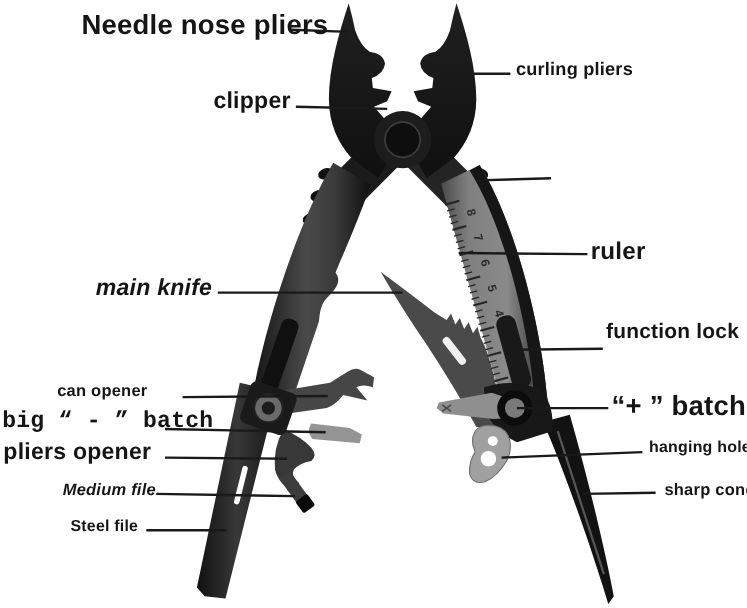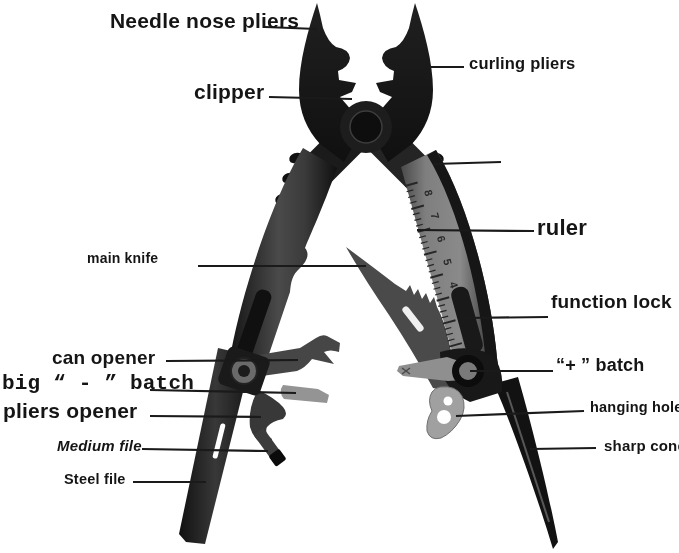--- a/index.html
+++ b/index.html
@@ -173,28 +173,28 @@
       <line x1="553" y1="371" x2="470" y2="371"></line>
       <line x1="150" y1="390" x2="296" y2="393"></line>
       <line x1="150" y1="416" x2="261" y2="417"></line>
       <line x1="584" y1="411" x2="456" y2="416"></line>
       <line x1="142" y1="449" x2="268" y2="451"></line>
       <line x1="596" y1="448" x2="530" y2="449"></line>
       <line x1="133" y1="482" x2="206" y2="482"></line>
     </g>
   </svg>
 
-  <div class="label" style="left:74px;top:10px;font-size:21px;margin-left:36px;">Needle nose pliers</div>
+  <div class="label" style="left:74px;top:10px;font-size:25px;">Needle nose pliers</div>
   <div class="label" style="left:194px;top:81px;font-size:21px;">clipper</div>
   <div class="label" style="left:469px;top:55px;font-size:16.5px;">curling pliers</div>
   <div class="label" style="left:537px;top:216px;font-size:22px;">ruler</div>
-  <div class="label" style="left:87px;top:251px;font-size:14px;">main knife</div>
+  <div class="label" style="left:87px;top:251px;font-size:21px;font-style:italic;">main knife</div>
   <div class="label" style="left:551px;top:292px;font-size:19px;">function lock</div>
-  <div class="label" style="left:52px;top:348px;font-size:19px;">can opener</div>
-  <div class="label" style="left:556px;top:356px;font-size:18px;">“+ ”  batch</div>
+  <div class="label" style="left:52px;top:348px;font-size:15px;">can opener</div>
+  <div class="label" style="left:556px;top:356px;font-size:25px;">“+ ”  batch</div>
   <div class="label" style="left:2px;top:373px;font-size:21px;font-family:Liberation Mono, monospace;">big “ - ” batch</div>
   <div class="label" style="left:3px;top:400px;font-size:21px;">pliers opener</div>
   <div class="label" style="left:590px;top:400px;font-size:14.5px;">hanging hole</div>
   <div class="label" style="left:57px;top:438px;font-size:15px;font-style:italic;">Medium file</div>
   <div class="label" style="left:604px;top:438px;font-size:15px;">sharp cone</div>
   <div class="label" style="left:64px;top:472px;font-size:14.5px;">Steel file</div>
 
 </div>
 
 </body></html>

